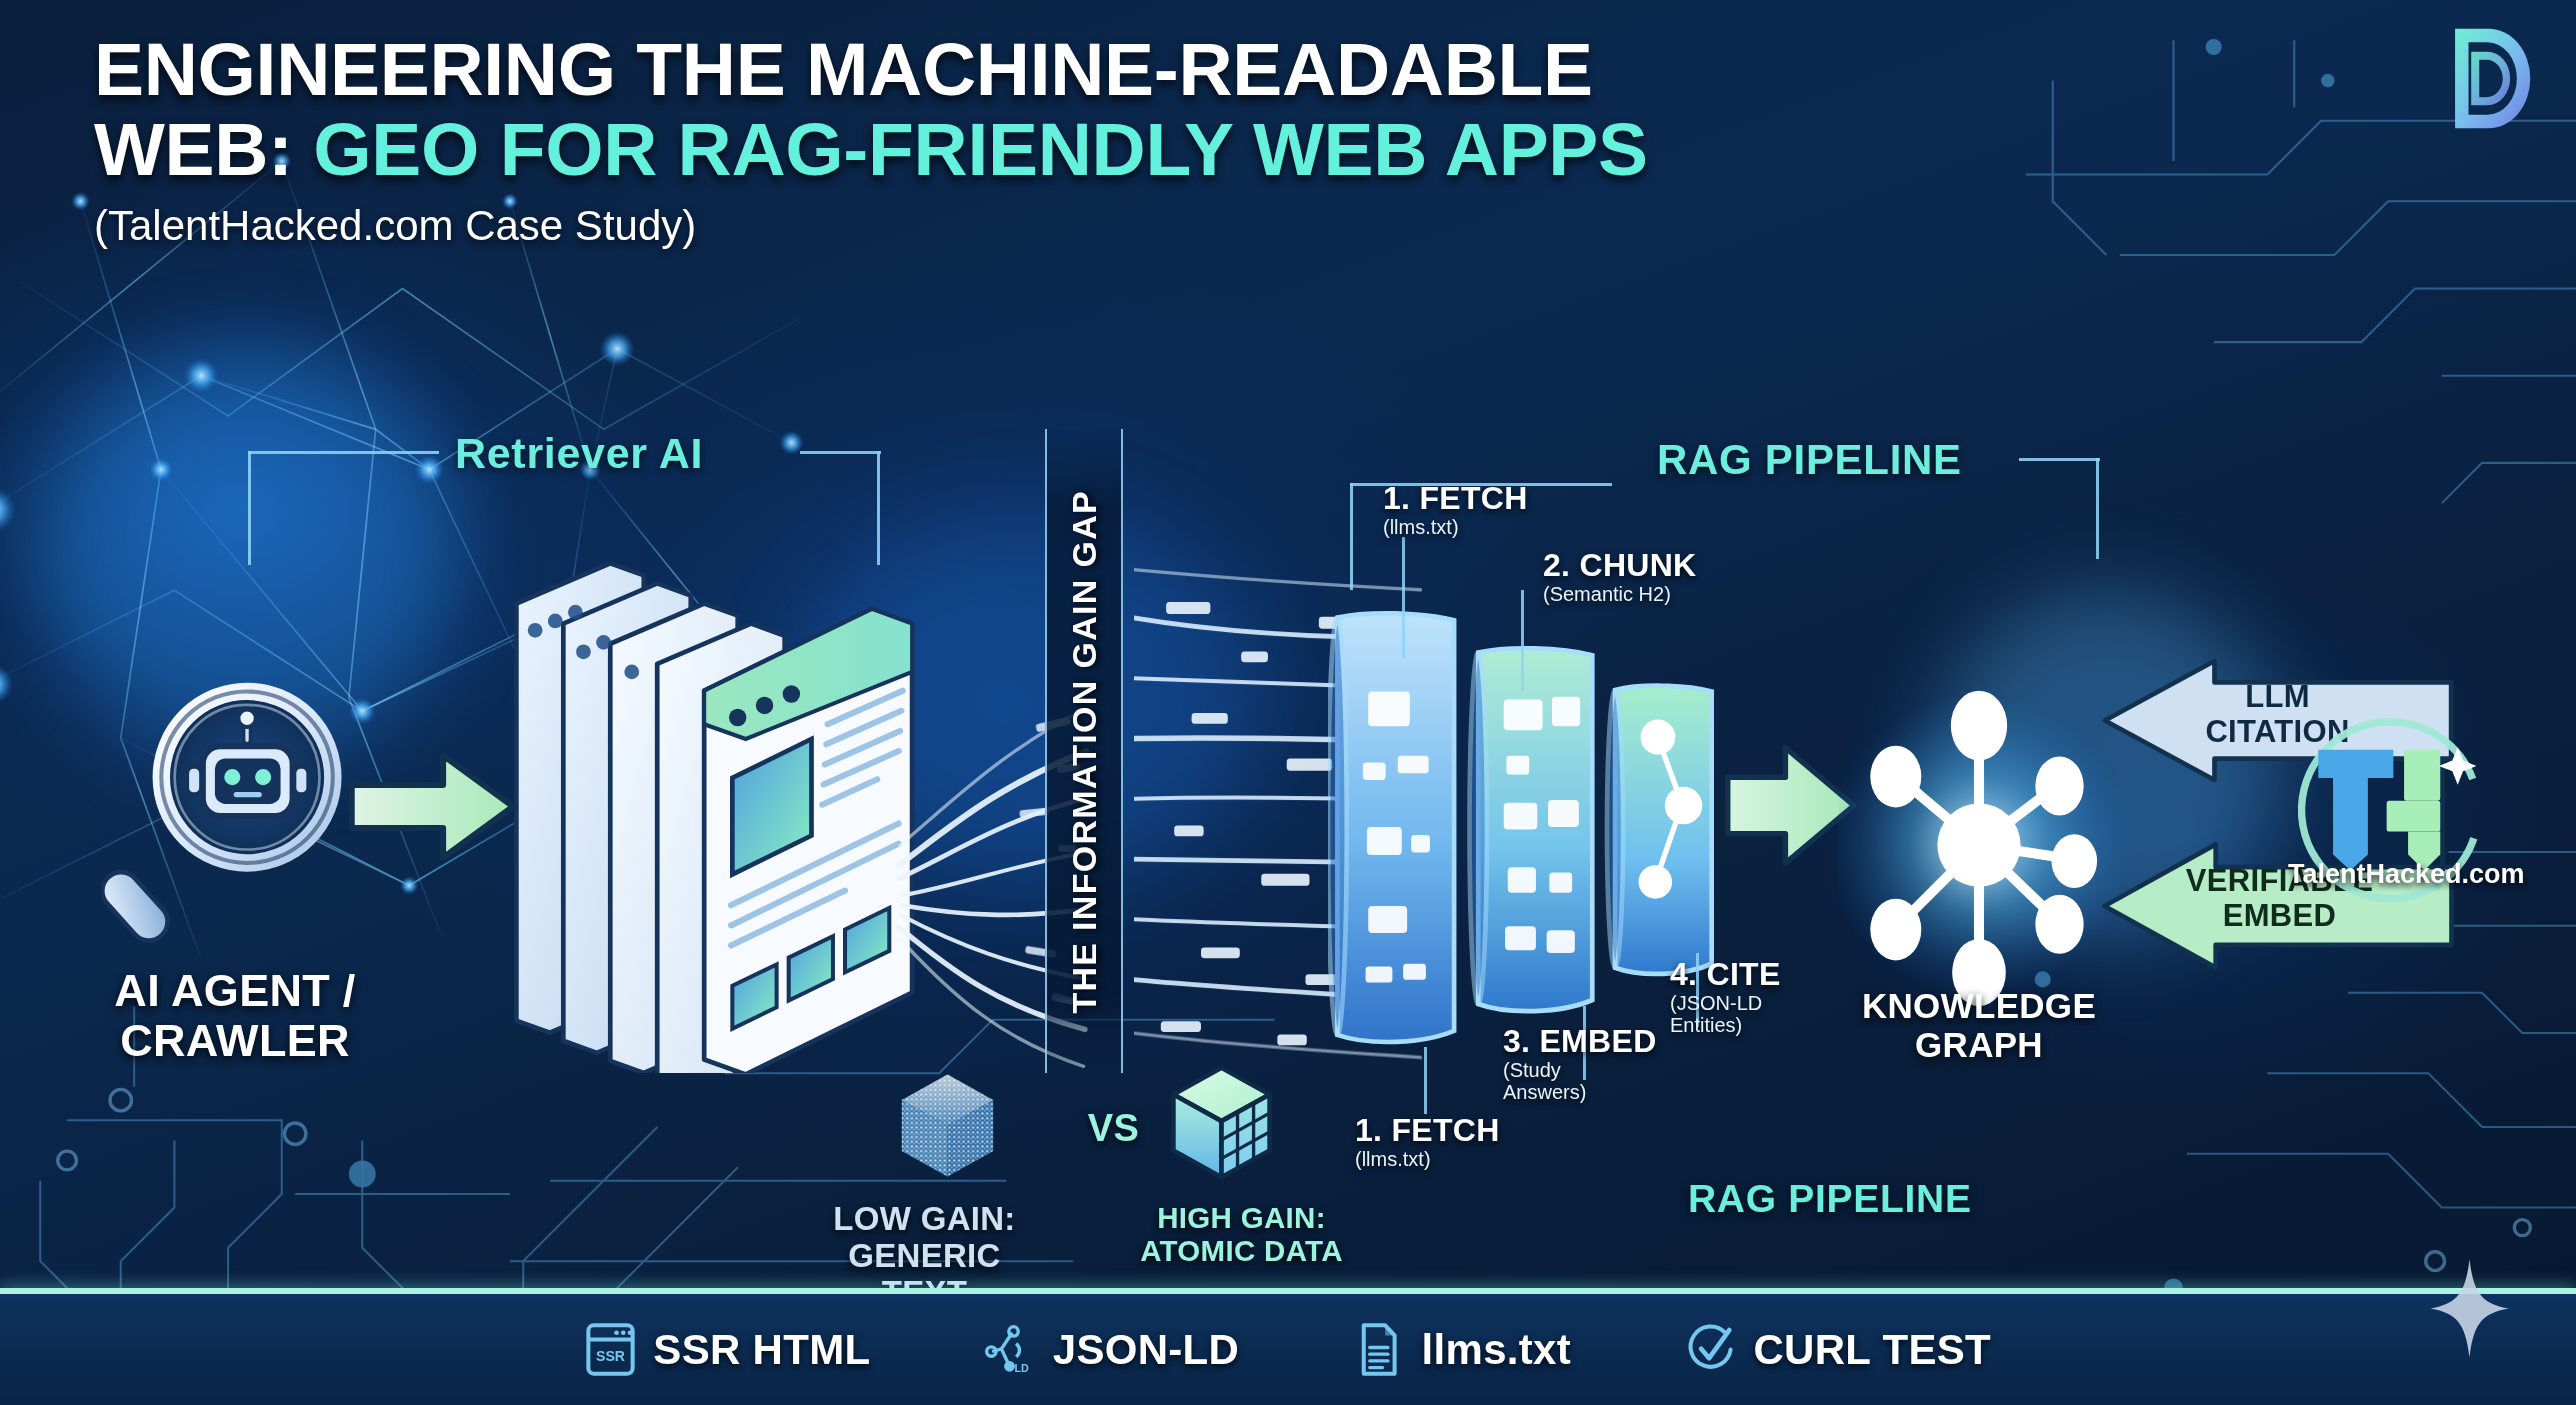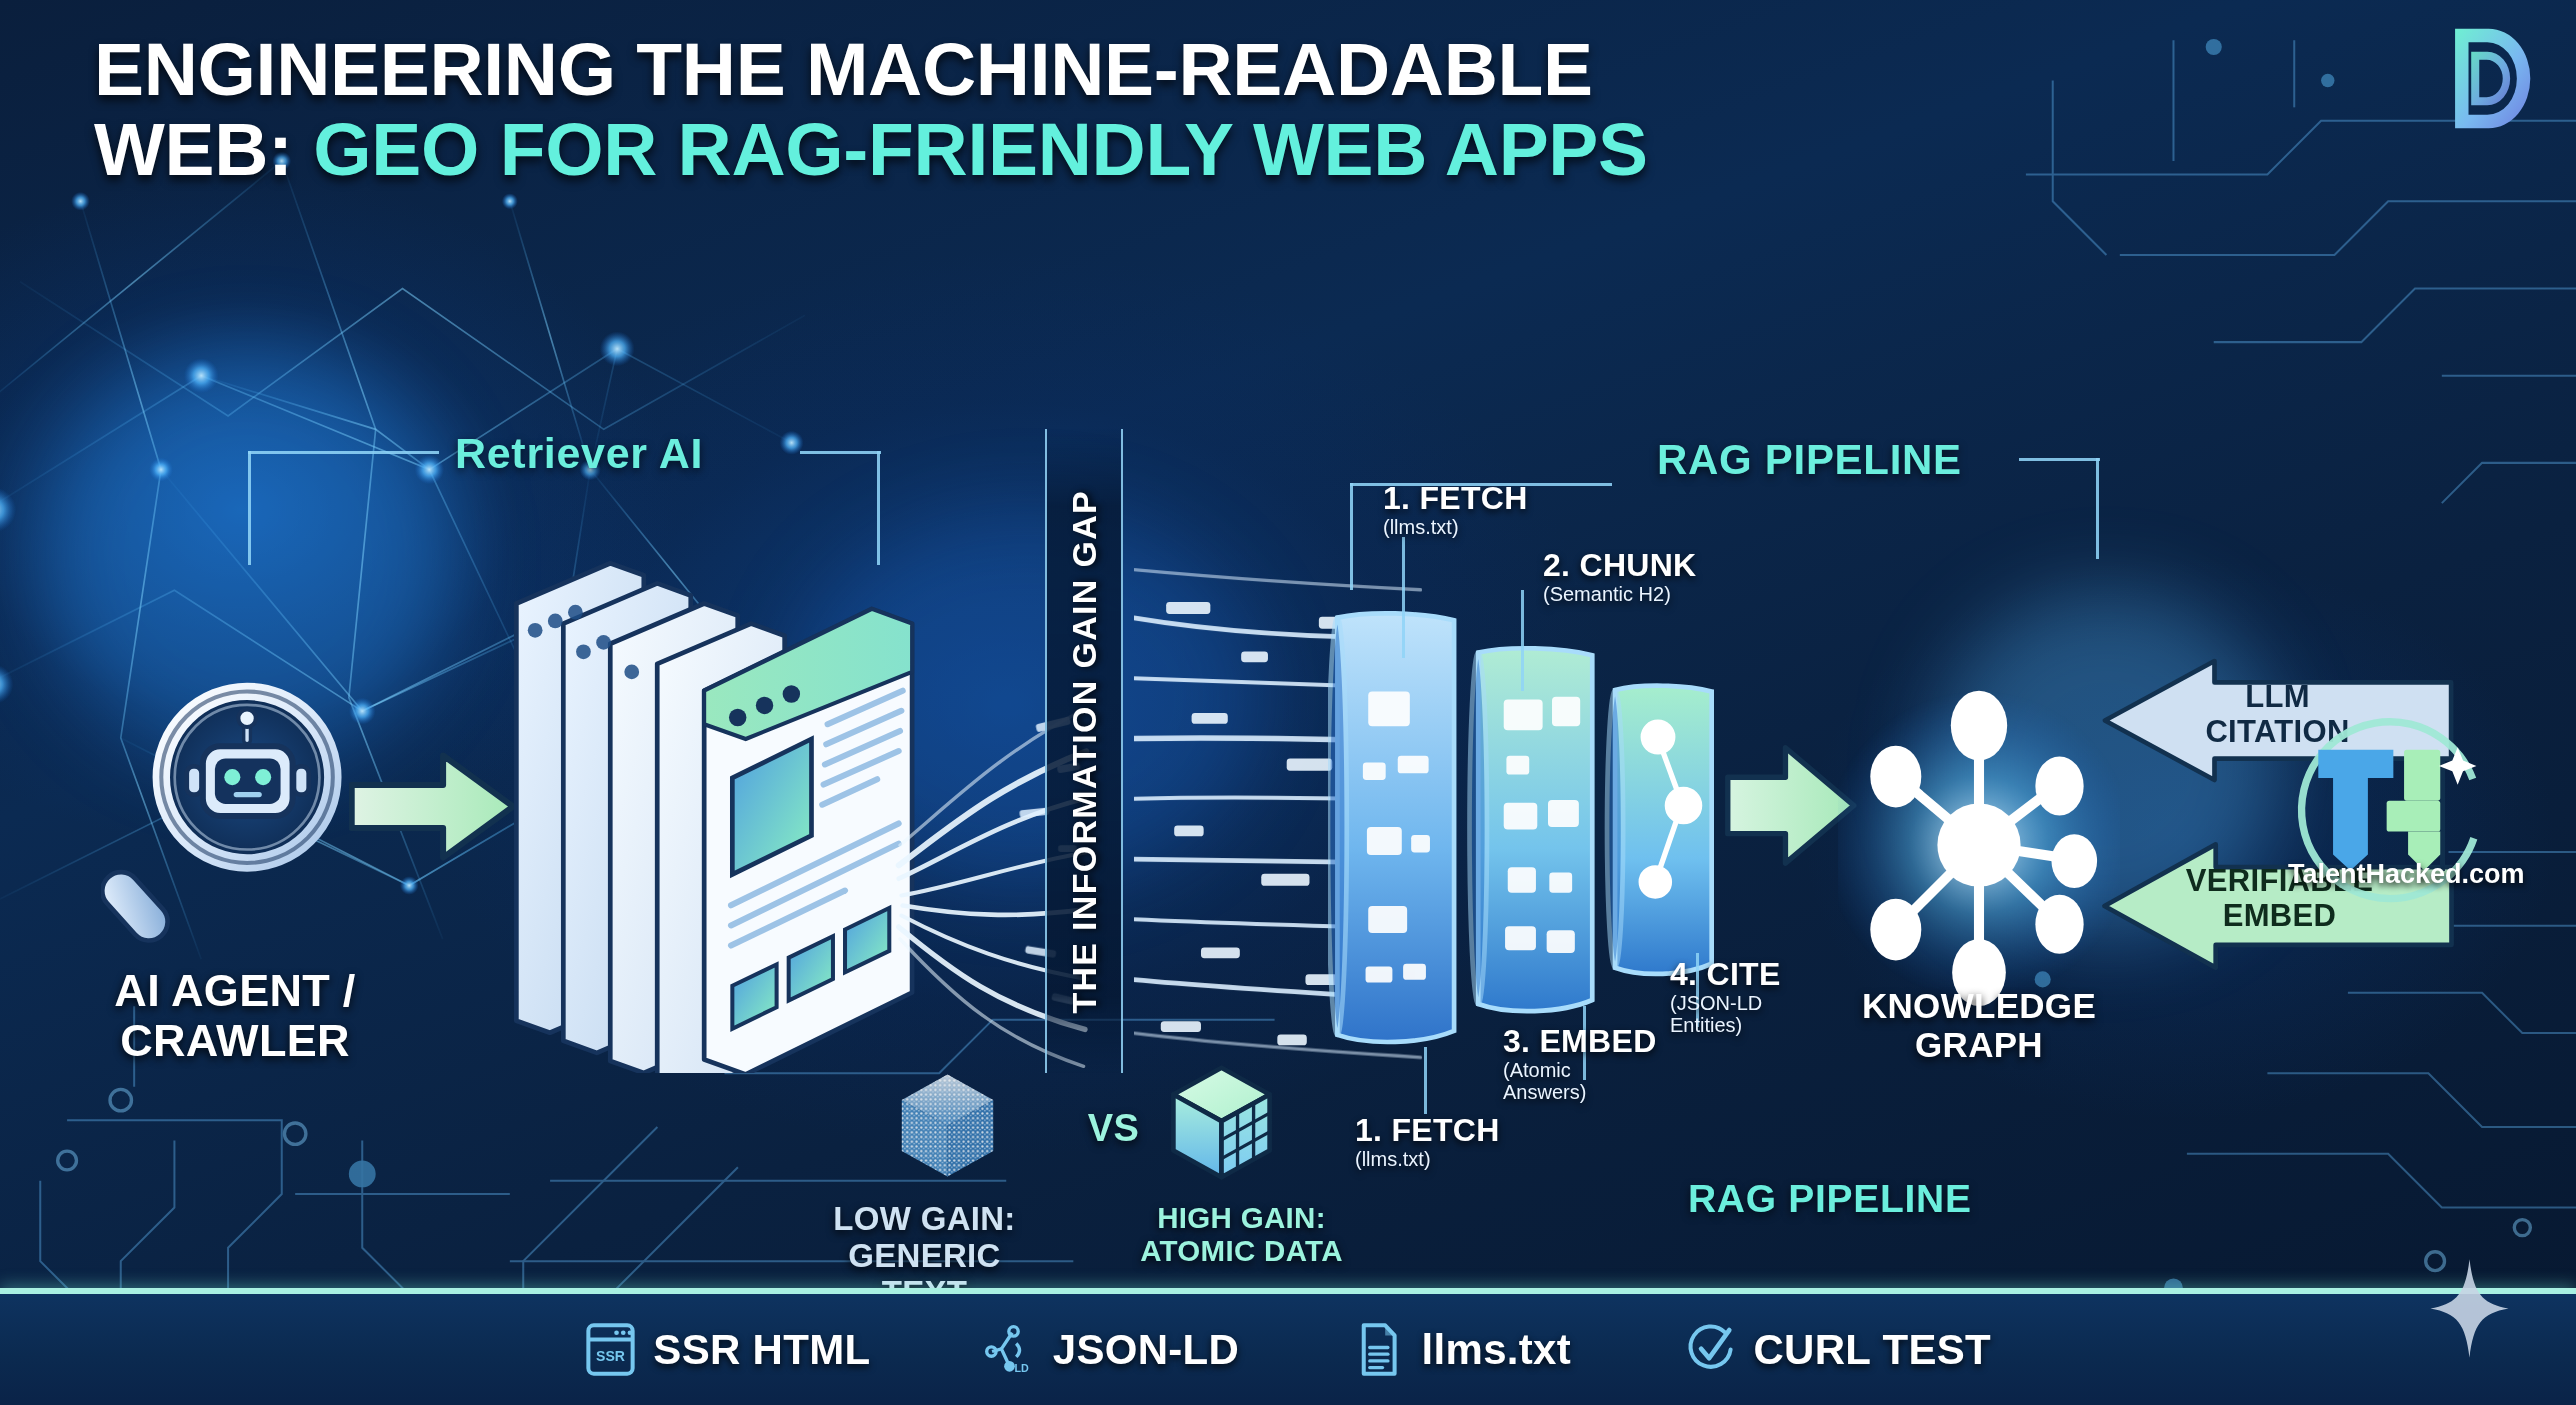--- a/index.html
+++ b/index.html
@@ -197,20 +197,21 @@
       <circle cx="3240" cy="1920" r="14"></circle>
     </g>
   </svg>
 
   <div class="header">
     <div class="title-line t1">ENGINEERING THE MACHINE-READABLE</div>
     <div class="title-line t2">
       <span class="w">WEB:</span>
       <span class="g">GEO FOR RAG-FRIENDLY WEB APPS</span>
     </div>
+    <div class="subtitle">(TalentHacked.com Case Study)</div>
   </div>
 
   <svg class="brand-d" viewBox="0 0 140 168">
     <defs>
       <linearGradient id="dg" x1="0" y1="0" x2="1" y2="1">
         <stop offset="0%" stop-color="#6ff0d2"></stop>
         <stop offset="55%" stop-color="#79b9f0"></stop>
         <stop offset="100%" stop-color="#6f7fe0"></stop>
       </linearGradient>
     </defs>
@@ -554,21 +555,21 @@
 
   <div class="vline" style="left:1424px; top:1047px; height:67px;"></div>
   <div class="callout" style="left:1355px; top:1114px;">
     <div class="hd">1. FETCH</div>
     <div class="sb">(llms.txt)</div>
   </div>
 
   <div class="vline" style="left:1583px; top:1006px; height:74px;"></div>
   <div class="callout wrap" style="left:1503px; top:1025px; width:188px;">
     <div class="hd">3. EMBED</div>
-    <div class="sb">(Atomic</div>
+    <div class="sb">(Study</div>
     <div class="sb">Answers)</div>
   </div>
 
   <div class="vline" style="left:1696px; top:953px; height:74px;"></div>
   <div class="callout wrap" style="left:1670px; top:958px; width:174px;">
     <div class="hd">4. CITE</div>
     <div class="sb">(JSON-LD</div>
     <div class="sb">Entities)</div>
   </div>
 

